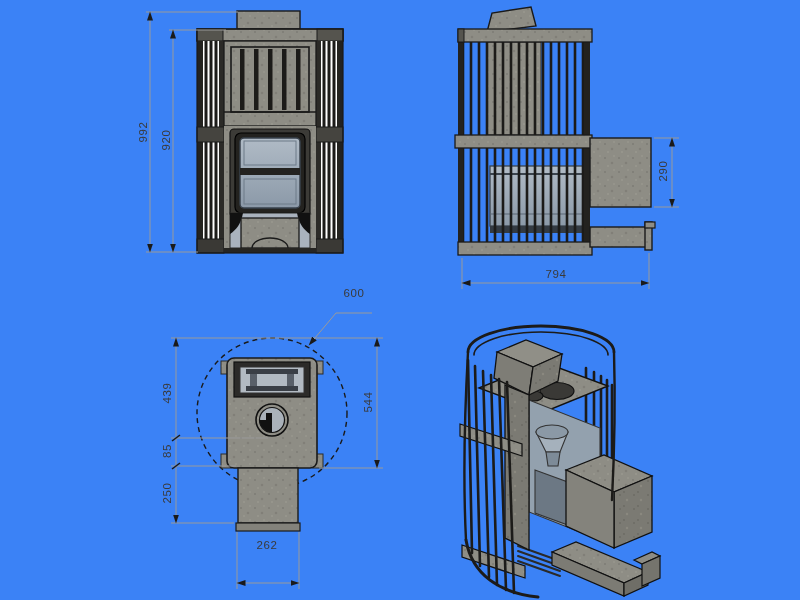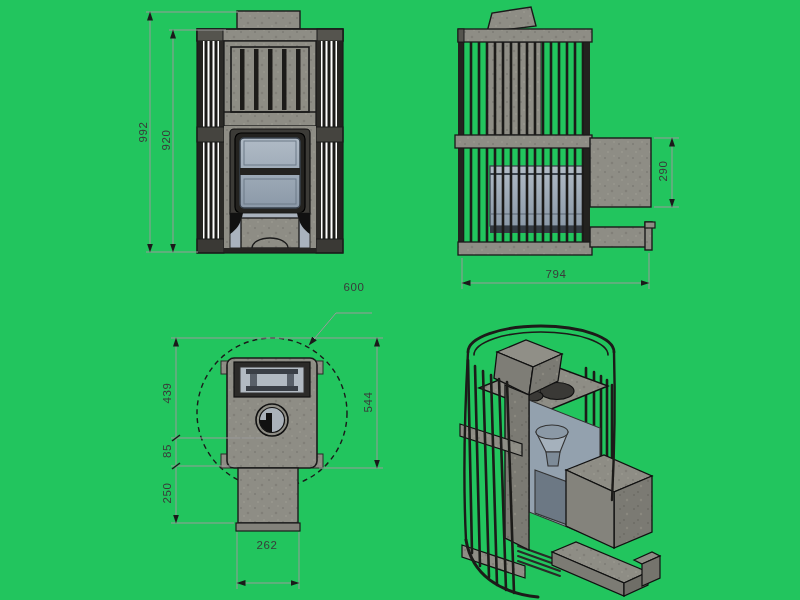--- a/index.html
+++ b/index.html
@@ -1,17 +1,17 @@
 <!DOCTYPE html>
 <html><head>
 <meta charset="utf-8">
 <style>
   html,body{margin:0;padding:0;background:#e8e8e8;}
   #canvas{
-    position:relative;width:800px;height:600px;background:#22c55e;
+    position:relative;width:800px;height:600px;background:#3b82f6;
     font-family:"Liberation Sans", sans-serif;overflow:hidden;
   }
   #canvas svg{position:absolute;left:0;top:0;}
   .dim{
     position:absolute;font-size:11.5px;color:#3a3a3a;letter-spacing:.6px;
     white-space:nowrap;transform:translate(-50%,-50%);line-height:1;
   }
   .vert{transform:translate(-50%,-50%) rotate(-90deg);}
 </style>
 </head>
@@ -244,19 +244,19 @@
     <path d="M468,352 Q462,460 466,540" fill="none" stroke="#1c1b19" stroke-width="2.4"></path>
     <path d="M614,352 Q616,420 612,500" fill="none" stroke="#1c1b19" stroke-width="2.4"></path>
     <path d="M466,540 C472,575 500,593 538,597" fill="none" stroke="#1c1b19" stroke-width="3"></path>
   </g>
 </svg>
 
 <span class="dim vert" style="left:144px;top:132px">992</span>
 <span class="dim vert" style="left:167px;top:140px">920</span>
 <span class="dim vert" style="left:664px;top:171px">290</span>
 <span class="dim" style="left:556px;top:275px">794</span>
-<span class="dim" style="left:354px;top:288px">600</span>
+<span class="dim" style="left:354px;top:294px">600</span>
 <span class="dim vert" style="left:168px;top:393px">439</span>
 <span class="dim vert" style="left:168px;top:451px">85</span>
 <span class="dim vert" style="left:168px;top:493px">250</span>
 <span class="dim vert" style="left:369px;top:402px">544</span>
 <span class="dim" style="left:267px;top:546px">262</span>
 </div>
 
 </body></html>

